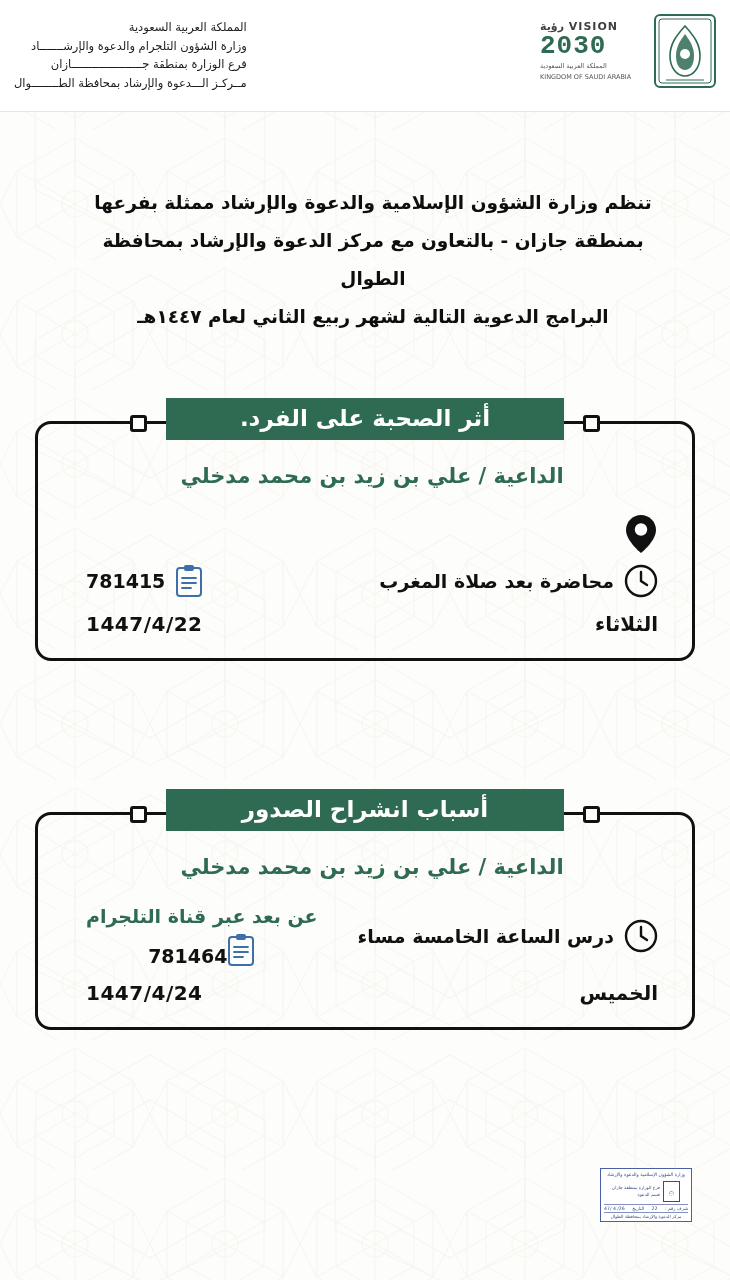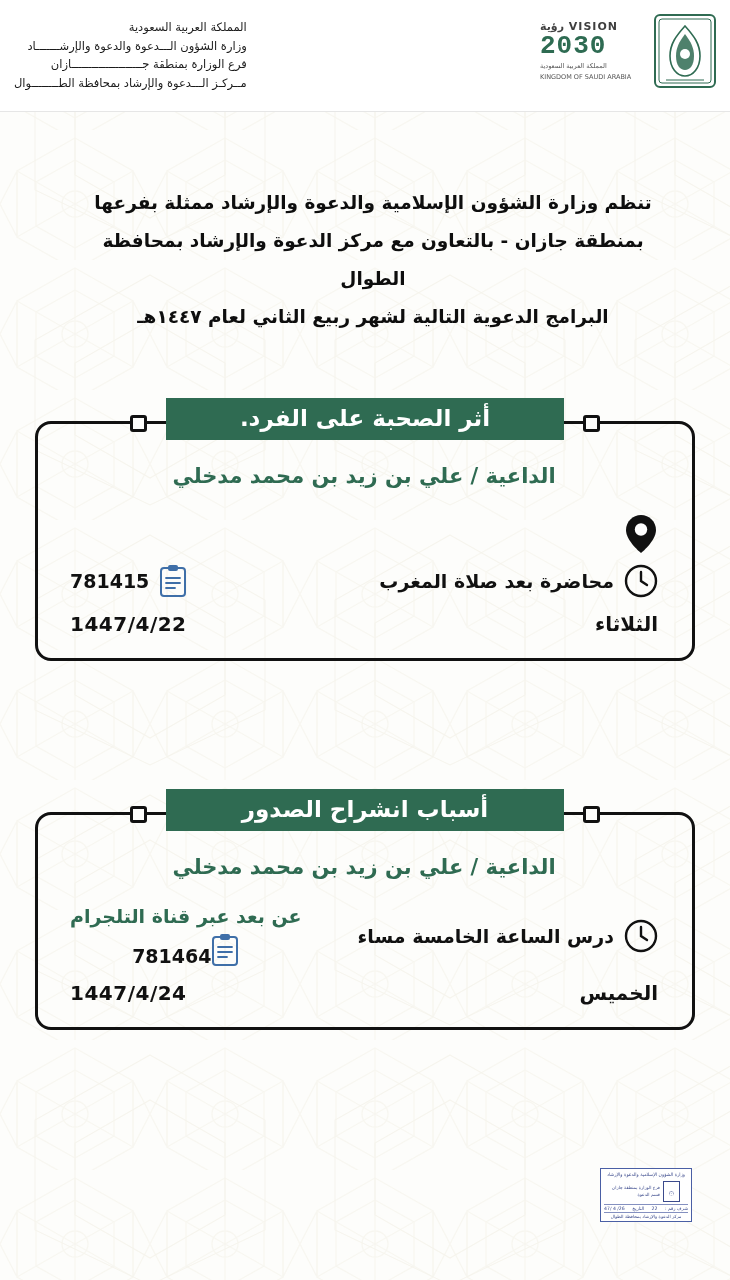--- a/index.html
+++ b/index.html
@@ -113,21 +113,21 @@
     font-weight: bold;
     padding: 7px 10px 9px 10px;
     letter-spacing: 0.3px;
     z-index: 3;
   }
   .card-box {
     position: relative;
     margin: -19px 20px 0 20px;
     border: 3px solid #111111;
     border-radius: 16px;
-    padding: 40px 34px 22px 32px;
+    padding: 40px 34px 22px 48px;
     background: transparent;
   }
   .notch {
     position: absolute;
     top: -9px;
     width: 17px; height: 17px;
     border: 3px solid #111111;
     background: #fdfdfb;
     border-radius: 3px;
     z-index: 4;
@@ -244,21 +244,21 @@
       </svg>
       <div class="vision">
         <div class="v-top"><span>VISION</span> <span>رؤية</span></div>
         <div class="v-num">2030</div>
         <div class="v-sub">المملكة العربية السعودية</div>
         <div class="v-sub">KINGDOM OF SAUDI ARABIA</div>
       </div>
     </div>
     <div class="header-right">
       <div>المملكة العربية السعودية</div>
-      <div>وزارة الشؤون الـــدعوة والدعوة والإرشـــــــاد</div>
+      <div>وزارة الشؤون التلجرام والدعوة والإرشـــــــاد</div>
       <div>فرع الوزارة بمنطقة جـــــــــــــــــــــازان</div>
       <div>مــركـز الـــدعوة والإرشاد بمحافظة الطــــــــوال</div>
     </div>
   </div>
 
   <div class="intro">
     <p>تنظم وزارة الشؤون الإسلامية والدعوة والإرشاد ممثلة بفرعها</p>
     <p>بمنطقة جازان - بالتعاون مع مركز الدعوة والإرشاد بمحافظة الطوال</p>
     <p>البرامج الدعوية التالية لشهر ربيع الثاني لعام ١٤٤٧هـ</p>
   </div>

